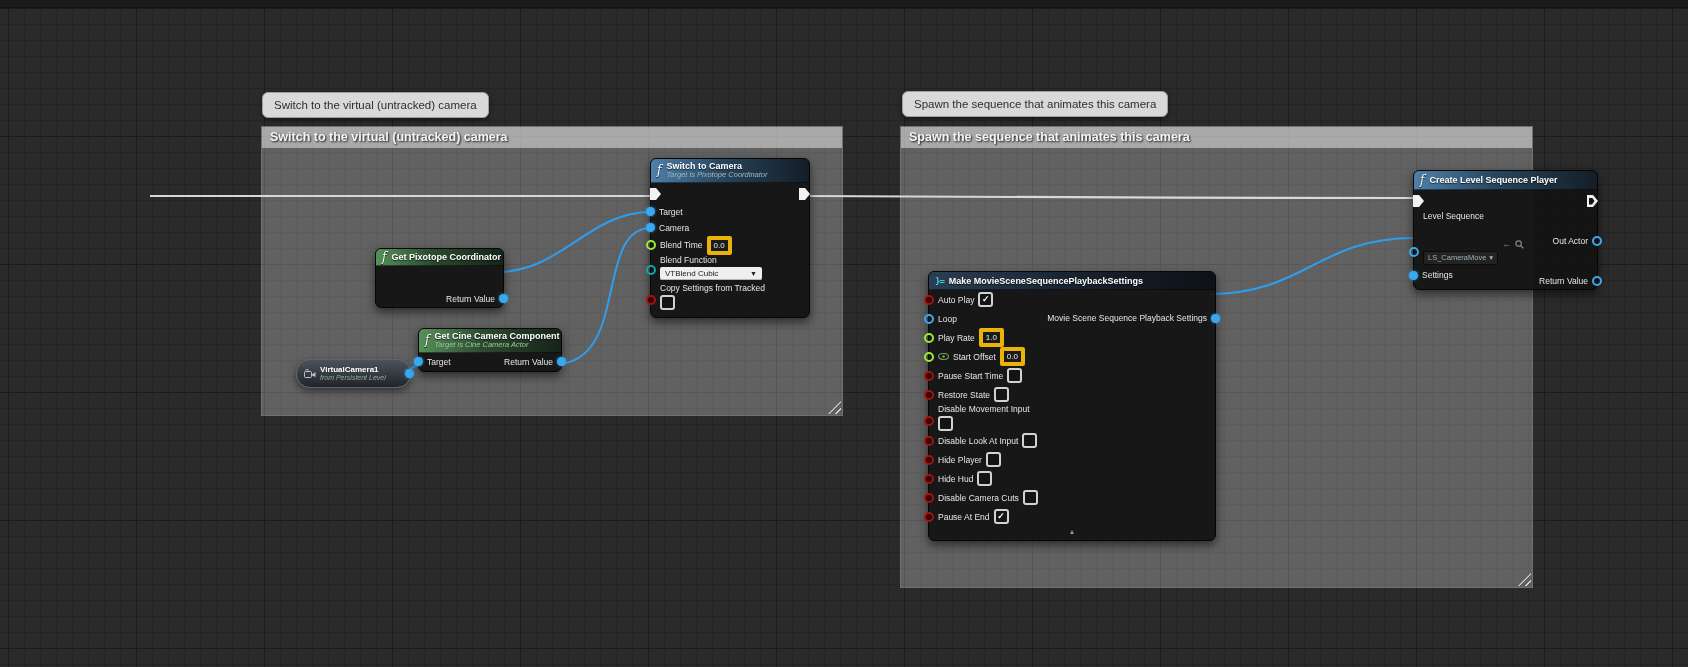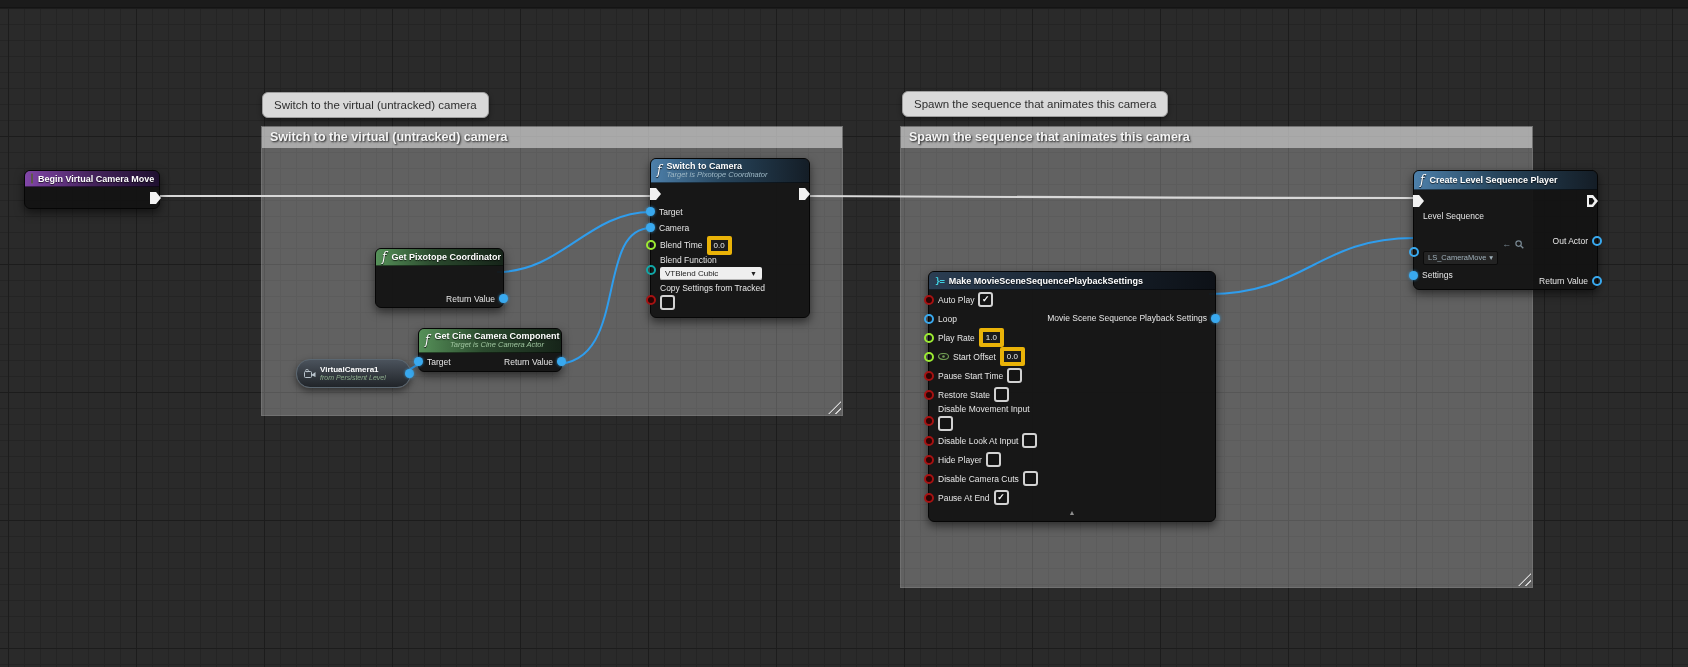--- a/index.html
+++ b/index.html
@@ -30,21 +30,21 @@
 
   
   #wires{position:absolute;left:0;top:0;z-index:2;pointer-events:none;}
   #wires path{pointer-events:stroke;}
 
   
   .node{position:absolute;background:rgba(19,19,19,0.95);border:1px solid #060606;border-radius:6px;box-shadow:0 4px 10px rgba(0,0,0,0.55);z-index:3;color:#e8e8e8;}
   .node-header{display:flex;align-items:center;gap:5px;padding:2px 9px 2px 6px;border-radius:5px 5px 0 0;color:#fff;border-bottom:1px solid rgba(0,0,0,0.5);}
   .hstack{display:flex;flex-direction:column;line-height:1.15;}
   .node-title{font-weight:bold;font-size:9px;text-shadow:0 1px 1px rgba(0,0,0,0.7);white-space:nowrap;}
-  .node-subtitle{font-size:7.5px;font-style:italic;font-weight:normal;white-space:nowrap;text-align:center;}
+  .node-subtitle{font-size:7.5px;font-style:italic;font-weight:normal;white-space:nowrap;}
   .f-glyph{font-family:"DejaVu Serif",serif;font-style:italic;font-size:12px;color:#fff;text-shadow:0 1px 1px #000;}
   .struct-glyph{font-family:"DejaVu Sans Mono",monospace;font-weight:bold;font-size:9px;color:#3fd0e0;letter-spacing:-1px;}
   .header-blue{background:linear-gradient(90deg,#4d80ab 0%,#27455c 45%,#141d26 100%);}
   .header-green{background:linear-gradient(90deg,#569159 0%,#2b4a2e 45%,#162419 100%);}
   .header-purple{background:linear-gradient(90deg,#8146a8 0%,#45235c 50%,#1f1030 100%);}
   .header-struct{background:linear-gradient(90deg,#2b3e53 0%,#17212c 55%,#0d1117 100%);}
   .sub-blue{color:#9db7c4;} .sub-green{color:#9ec49e;}
 
   .event-icon{width:11px;height:9px;background:#cfc7b4;border:1px solid #5d574a;border-radius:1px;
     background-image:linear-gradient(#8d8675 1px, transparent 1px);background-size:100% 3px;background-position:0 2px;}
@@ -100,30 +100,20 @@
 
   <svg id="wires" width="1688" height="667">
     <path d="M150 196 L652 196" stroke="#d8d8d8" stroke-width="2.2" fill="none"></path>
     <path d="M806 196 C1050 196, 1200 199, 1414 198" stroke="#d8d8d8" stroke-width="2.2" fill="none"></path>
     <path d="M497 272 C562 272, 588 212, 651 212" stroke="#2f9ded" stroke-width="2" fill="none"></path>
     <path d="M555 364 C630 364, 594 228, 651 228" stroke="#2f9ded" stroke-width="2" fill="none"></path>
     <path d="M403 371 C412 371, 414 364, 422 364" stroke="#2f9ded" stroke-width="2" fill="none"></path>
     <path d="M1209 294 C1305 294, 1318 238, 1414 238" stroke="#2f9ded" stroke-width="2" fill="none"></path>
   </svg>
 
-  <div class="node" style="left:24px;top:170px;width:134px;">
-    <div class="node-header header-purple">
-      <span class="event-icon"></span>
-      <span class="node-title">Begin Virtual Camera Move</span>
-    </div>
-    <div class="exec-row">
-      <span></span>
-      <span class="exec" style="margin-right:-4px;"></span>
-    </div>
-  </div>
 
   <div class="node" style="left:375px;top:248px;width:127px;">
     <div class="node-header header-green" style="padding-top:1px;padding-bottom:1px;">
       <span class="f-glyph">f</span>
       <span class="node-title">Get Pixotope Coordinator</span>
     </div>
     <div class="pin-row right" style="min-height:17px;">
       <span>Return Value</span>
       <span class="pin filled-obj rightpin"></span>
     </div>
@@ -257,20 +247,25 @@
       </span>
     </div>
     <div class="pin-row">
       <span class="pin bool left"></span>
       <span>Disable Look At Input</span>
       <span class="checkbox"></span>
     </div>
     <div class="pin-row">
       <span class="pin bool left"></span>
       <span>Hide Player</span>
+      <span class="checkbox"></span>
+    </div>
+    <div class="pin-row">
+      <span class="pin bool left"></span>
+      <span>Hide Hud</span>
       <span class="checkbox"></span>
     </div>
     <div class="pin-row">
       <span class="pin bool left"></span>
       <span>Disable Camera Cuts</span>
       <span class="checkbox"></span>
     </div>
     <div class="pin-row">
       <span class="pin bool left"></span>
       <span>Pause At End</span>

